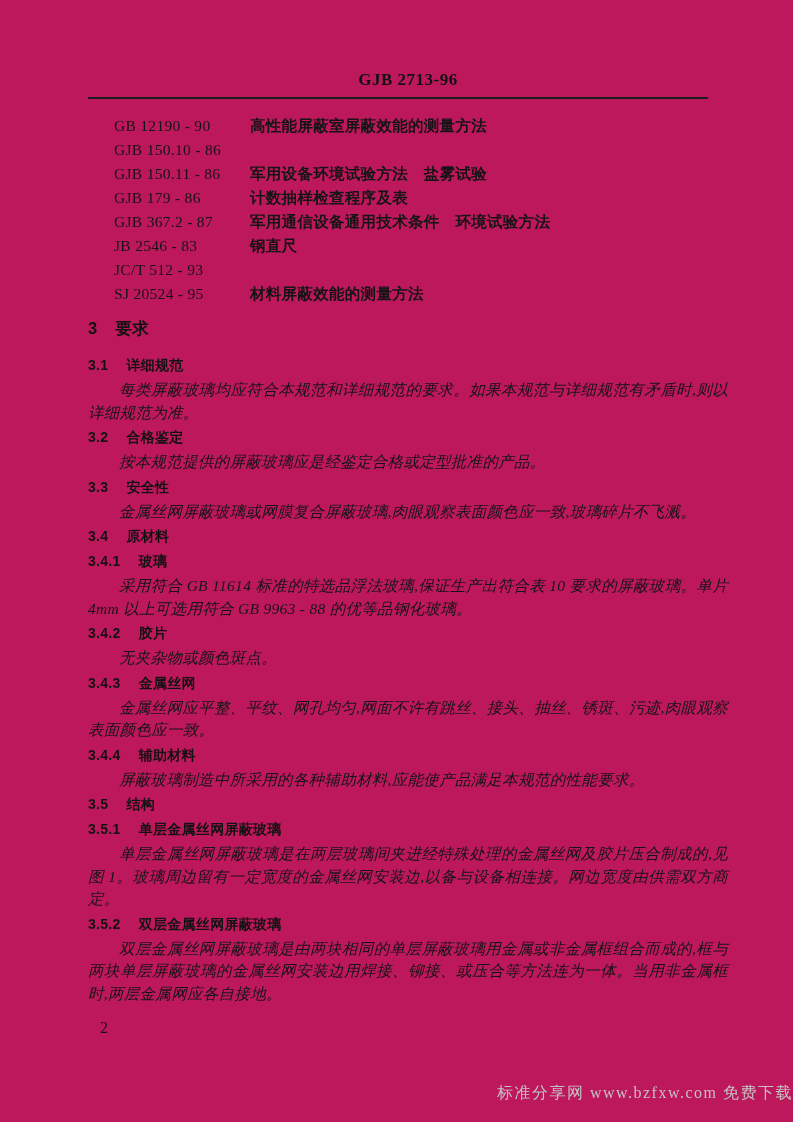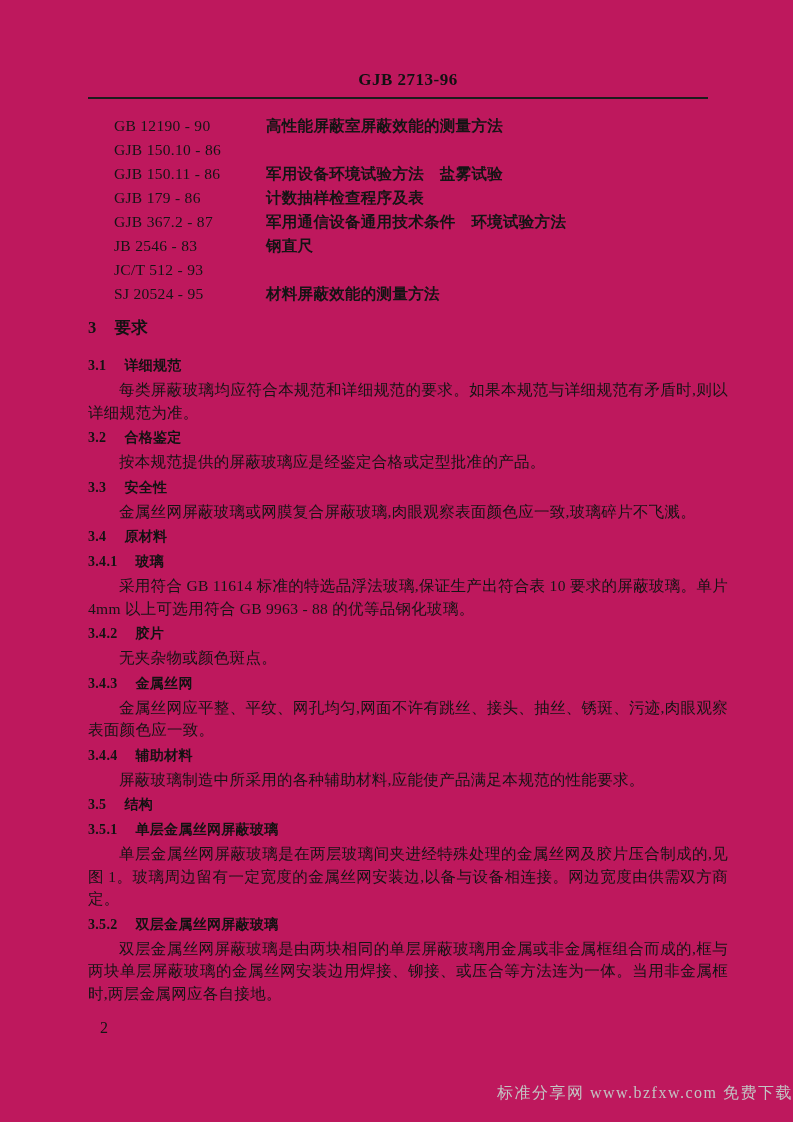--- a/index.html
+++ b/index.html
@@ -37,35 +37,34 @@
   .refs {
     margin-top: 15px;
     padding-left: 26px;
   }
   .ref-row {
     display: flex;
     height: 24px;
     line-height: 24px;
     font-size: 15.5px;
     letter-spacing: 0.3px;
-    gap: 16px;
   }
   .ref-code {
     width: 136px;
     flex: 0 0 136px;
     white-space: nowrap;
   }
   .ref-title {
     flex: 1;
     font-weight: 600;
   }
   
   .sections { margin-top: 6px; }
   .sec {
-    font-family: Liberation Serif, serif;
+    font-family: Liberation Sans, sans-serif;
     font-weight: 700;
     letter-spacing: 0.3px;
     color: #121212;
   }
   .sec .num { display: inline-block; min-width: 0; }
   .sec .ttl { margin-left: 18px; }
   .h1 {
     font-size: 16.5px;
     line-height: 24px;
     margin: 10px 0 14px 0;
@@ -76,20 +75,21 @@
     margin: 2px 0 2px 0;
   }
   .para {
     font-size: 15.5px;
     line-height: 22.5px;
     text-indent: 2em;
     text-align: justify;
     letter-spacing: 0.3px;
     margin: 0;
     font-weight: 500;
+    font-style: italic;
   }
   
   .page-number {
     margin-top: 14px;
     padding-left: 12px;
     font-size: 16px;
     font-weight: 500;
   }
   .watermark {
     position: absolute;

